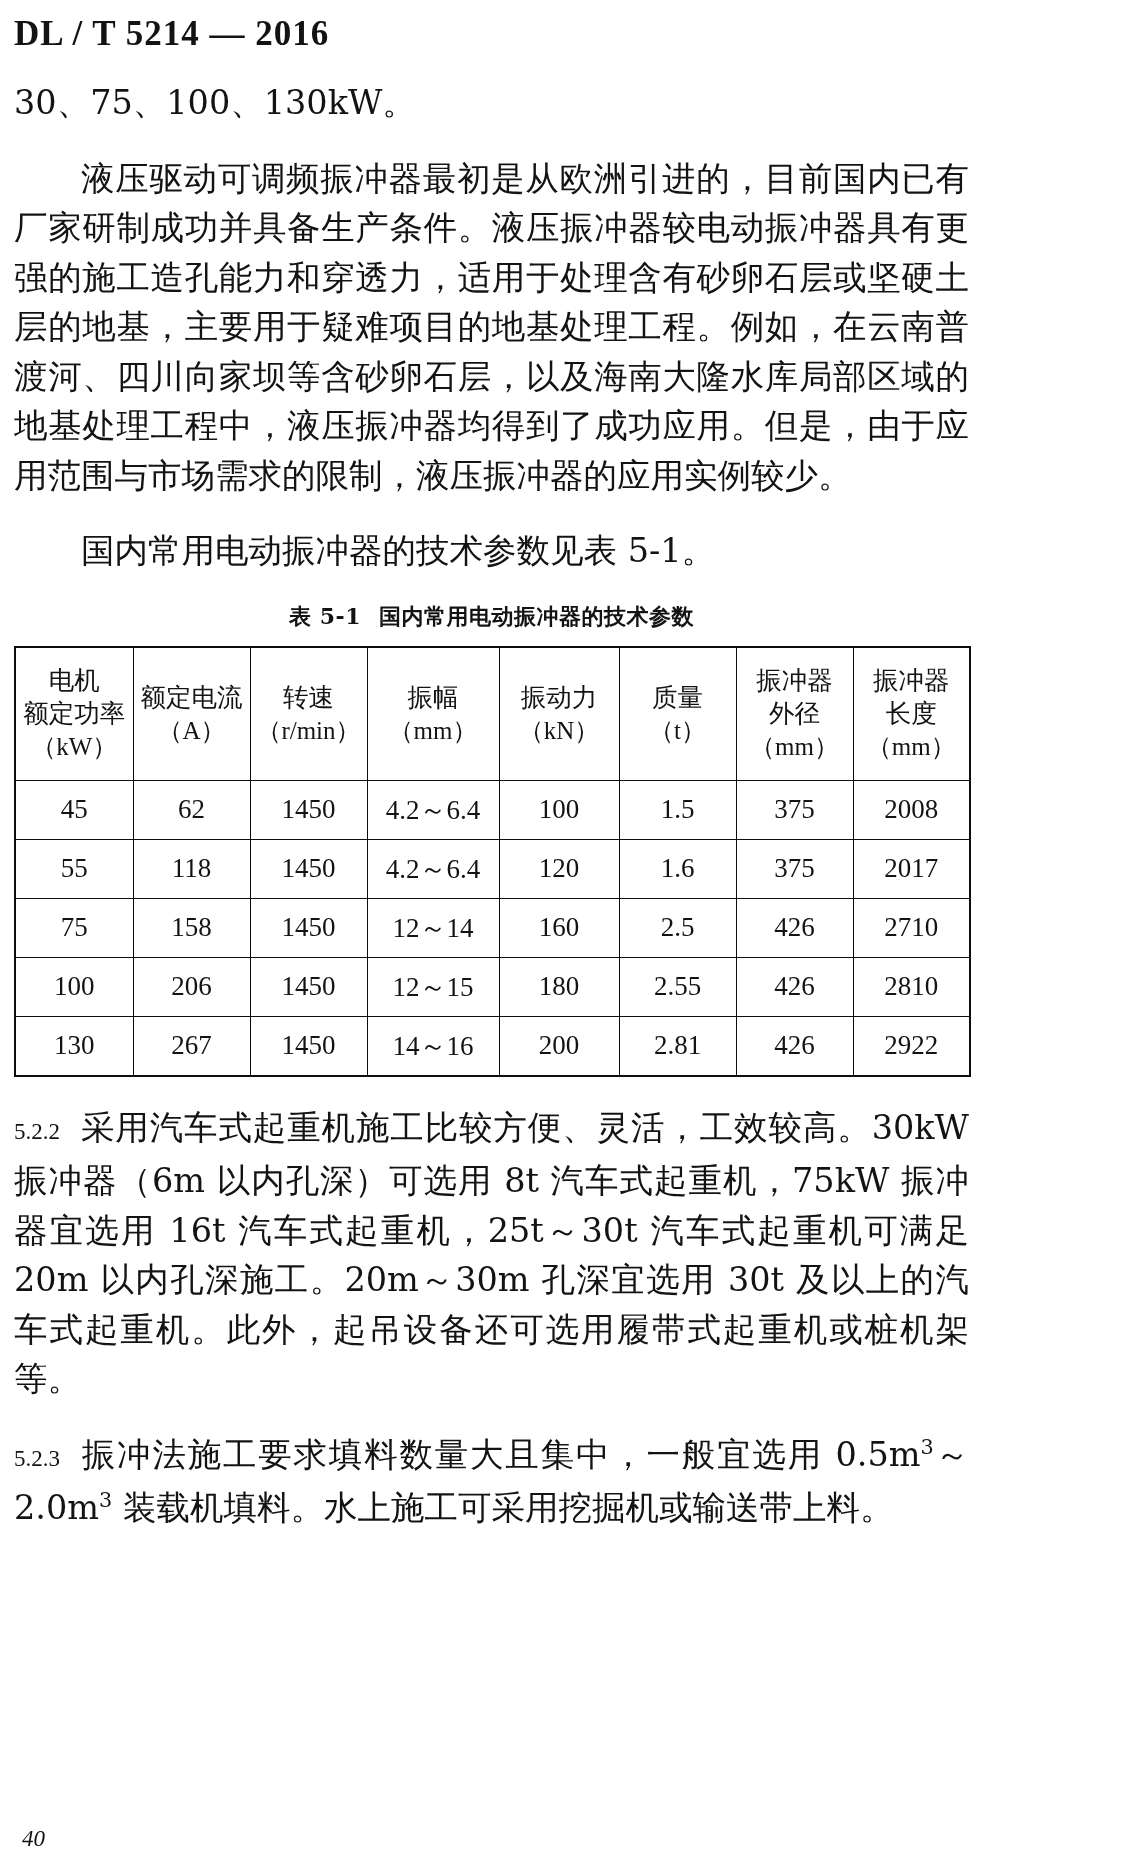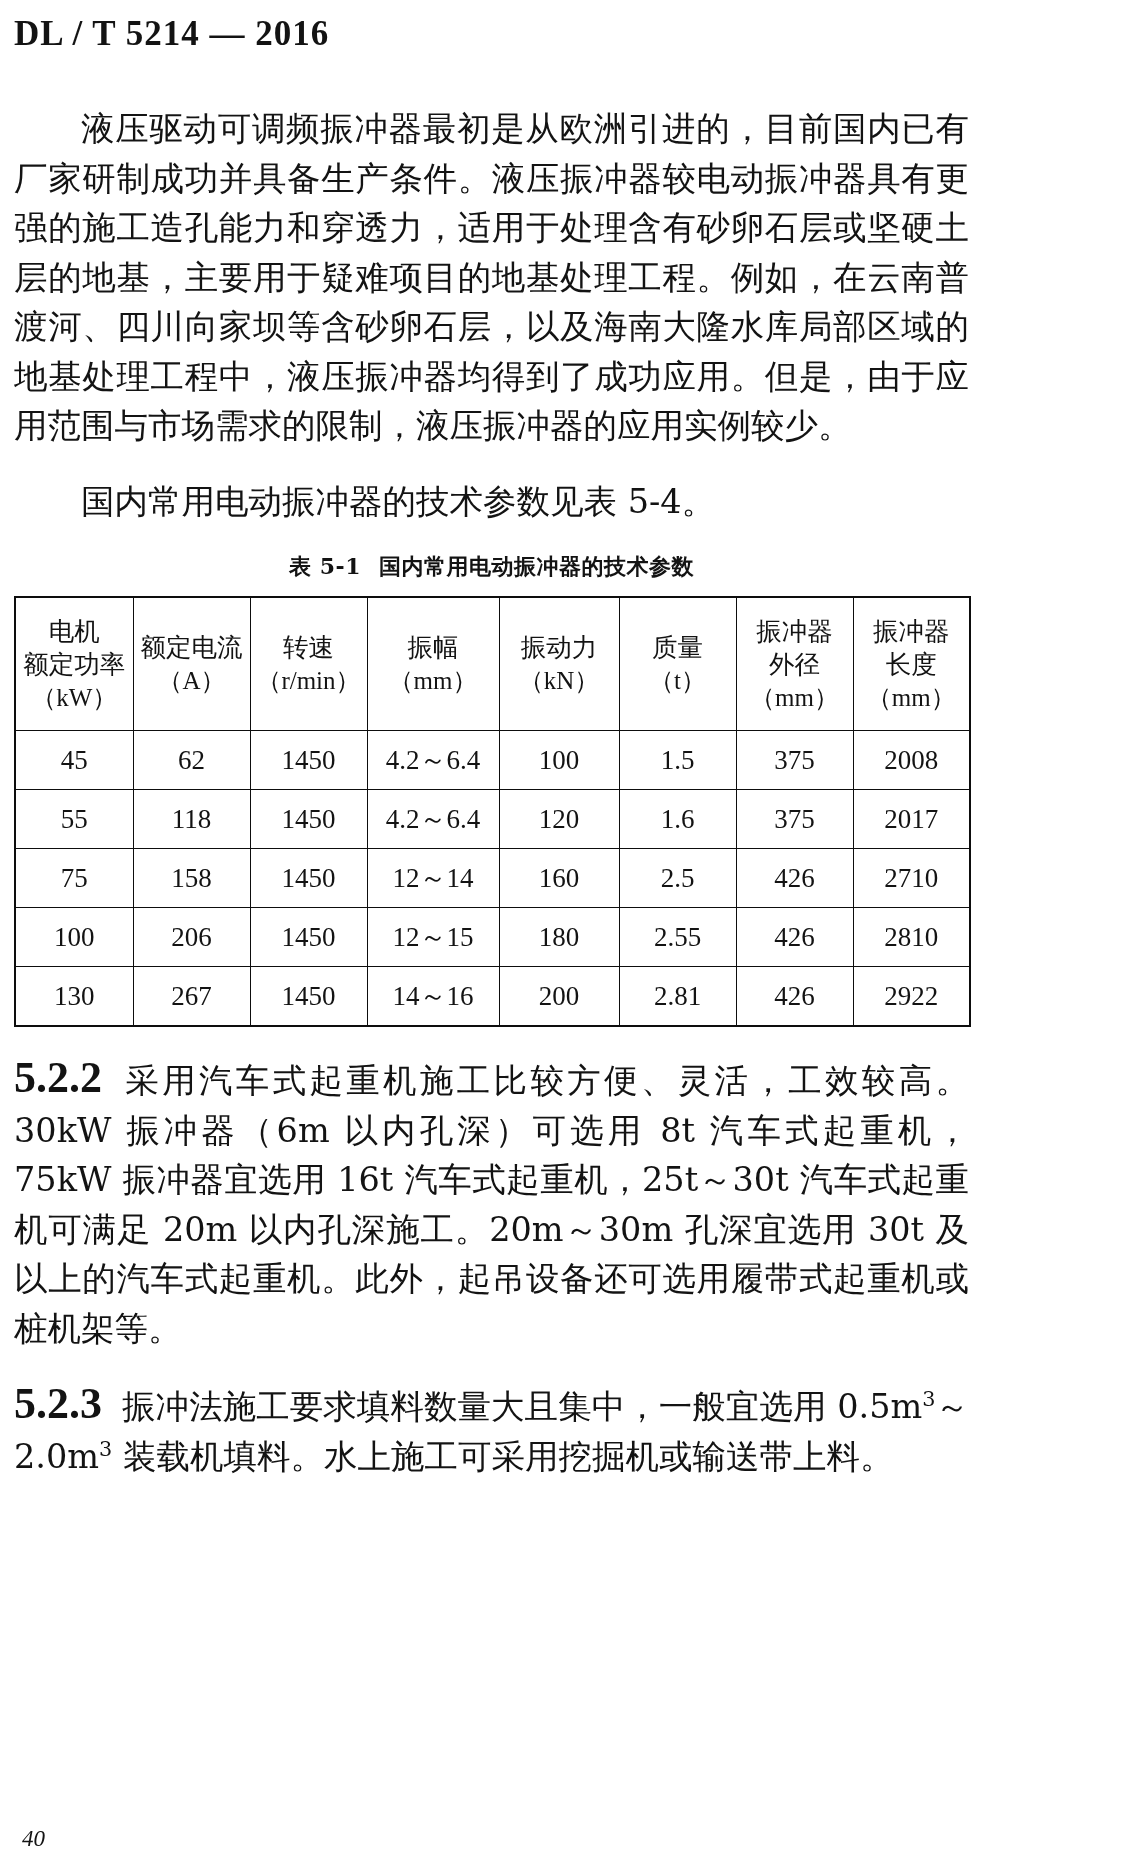--- a/index.html
+++ b/index.html
@@ -108,22 +108,22 @@
   col.c6 { width: 117px; }
   col.c7 { width: 117px; }
 
   
   .section {
     margin-top: 26px;
   }
   .section p.body { text-indent: 0; }
   .sec-no {
     font-family: "Liberation Serif", "DejaVu Serif", serif;
-    font-weight: bold;
-    font-size: 44px;
+    font-weight: normal;
+    font-size: 23px;
     margin-right: 20px;
   }
   sup {
     font-size: 0.62em;
     vertical-align: super;
     line-height: 0;
   }
 
   
   .folio {
@@ -137,24 +137,25 @@
 </style>
 </head>
 <body>
 
 <div class="page">
 
   <div class="header">DL / T 5214 — 2016</div>
 
   <div class="content">
 
+    <p class="body">30、75、100、130kW。</p>
 
     <p class="body indent">液压驱动可调频振冲器最初是从欧洲引进的，目前国内已有厂家研制成功并具备生产条件。液压振冲器较电动振冲器具有更强的施工造孔能力和穿透力，适用于处理含有砂卵石层或坚硬土层的地基，主要用于疑难项目的地基处理工程。例如，在云南普渡河、四川向家坝等含砂卵石层，以及海南大隆水库局部区域的地基处理工程中，液压振冲器均得到了成功应用。但是，由于应用范围与市场需求的限制，液压振冲器的应用实例较少。</p>
 
-    <p class="body indent">国内常用电动振冲器的技术参数见表 5-4。</p>
+    <p class="body indent">国内常用电动振冲器的技术参数见表 5-1。</p>
 
     <div class="table-caption">
       <span class="cap-label">表 5-1</span><span>国内常用电动振冲器的技术参数</span>
     </div>
 
     <table class="spec">
       <colgroup>
         <col class="c0">
           <col class="c1">
           <col class="c2">

